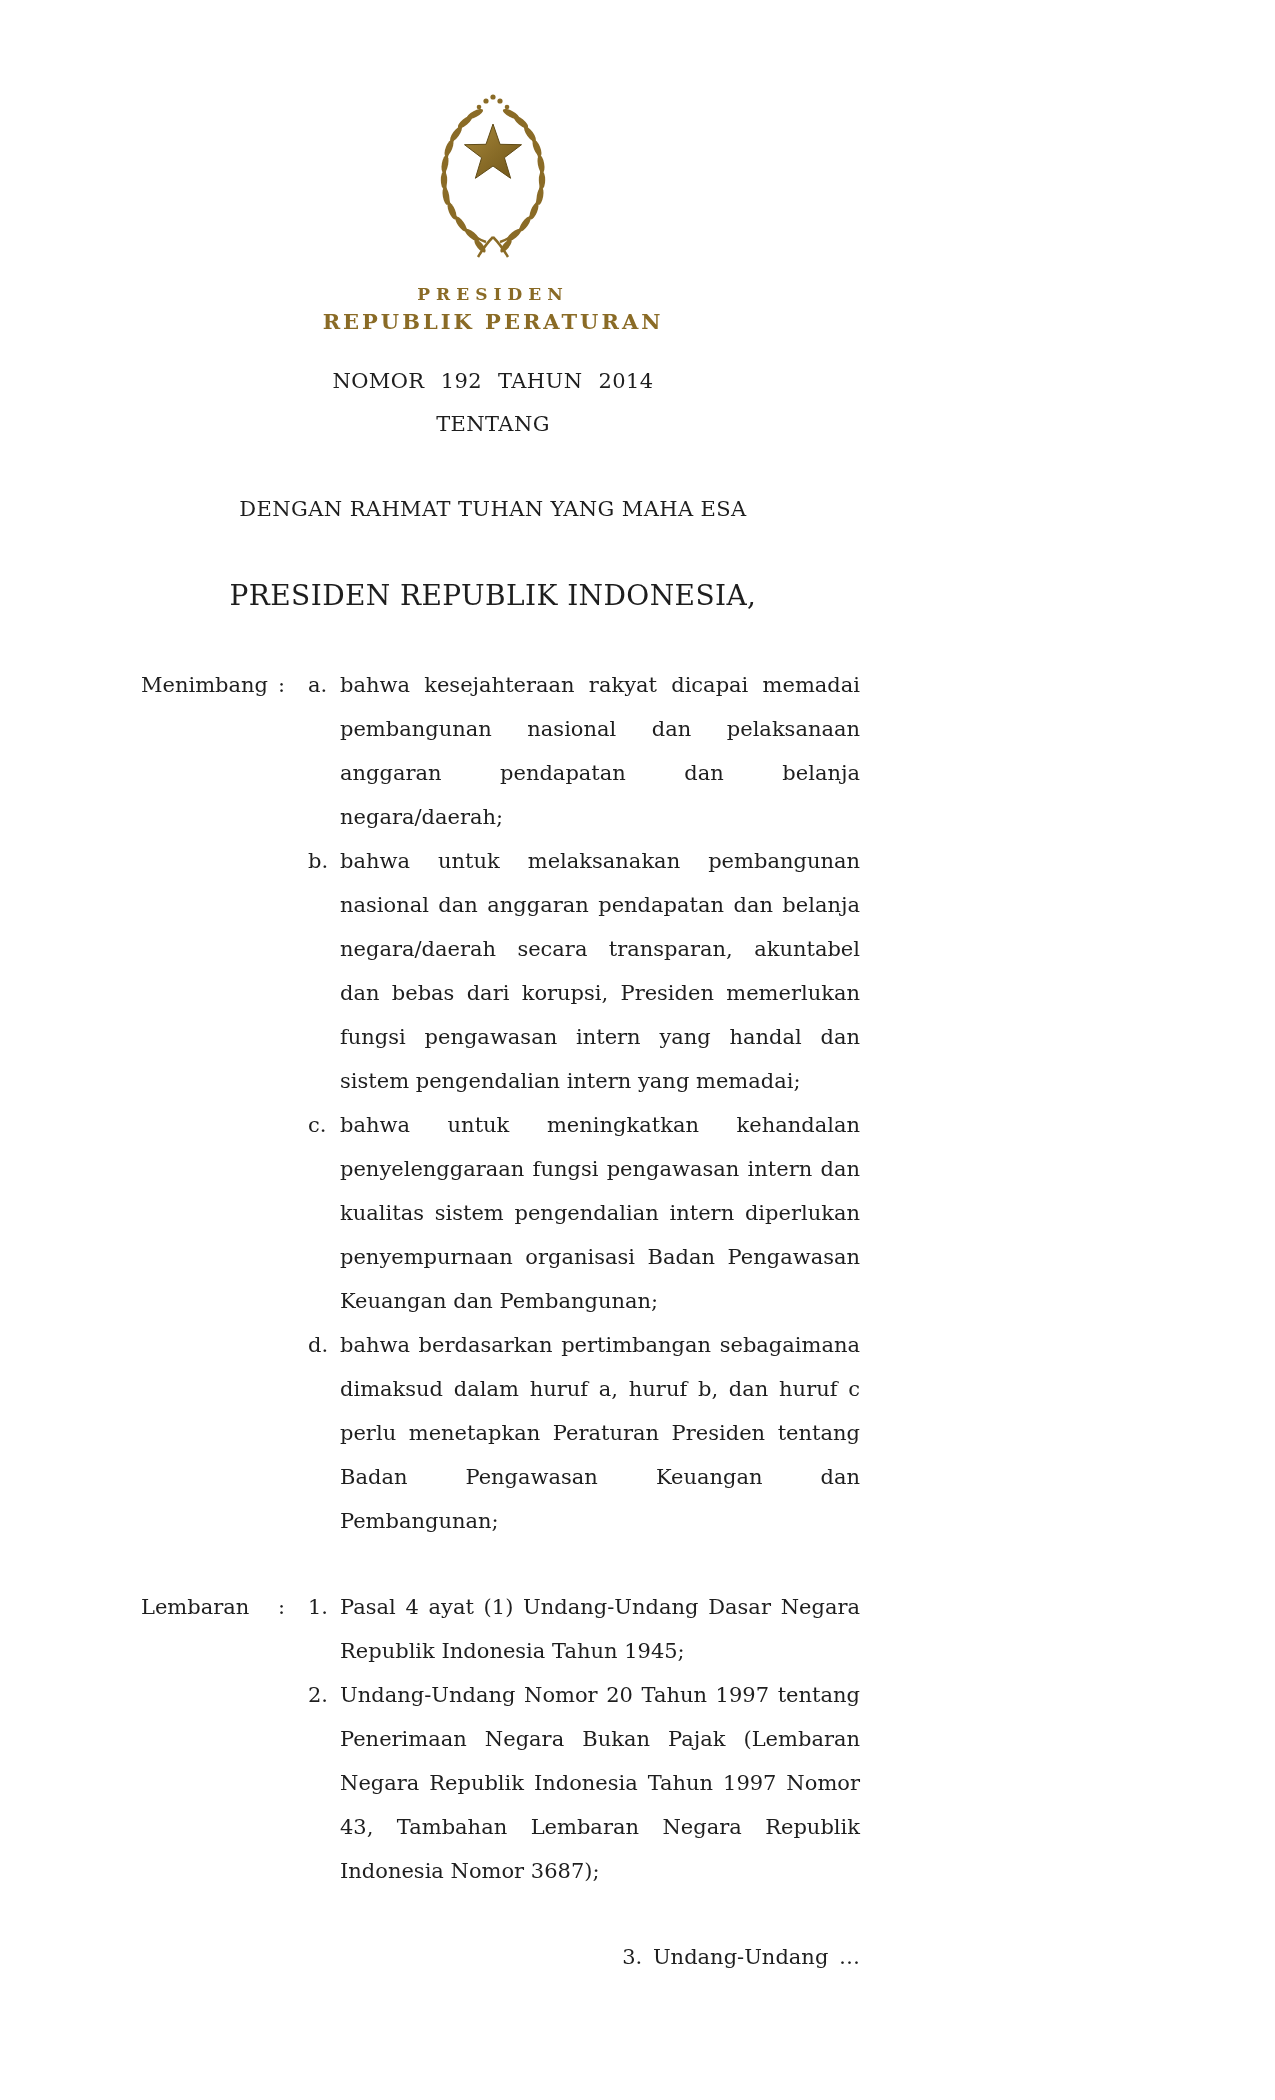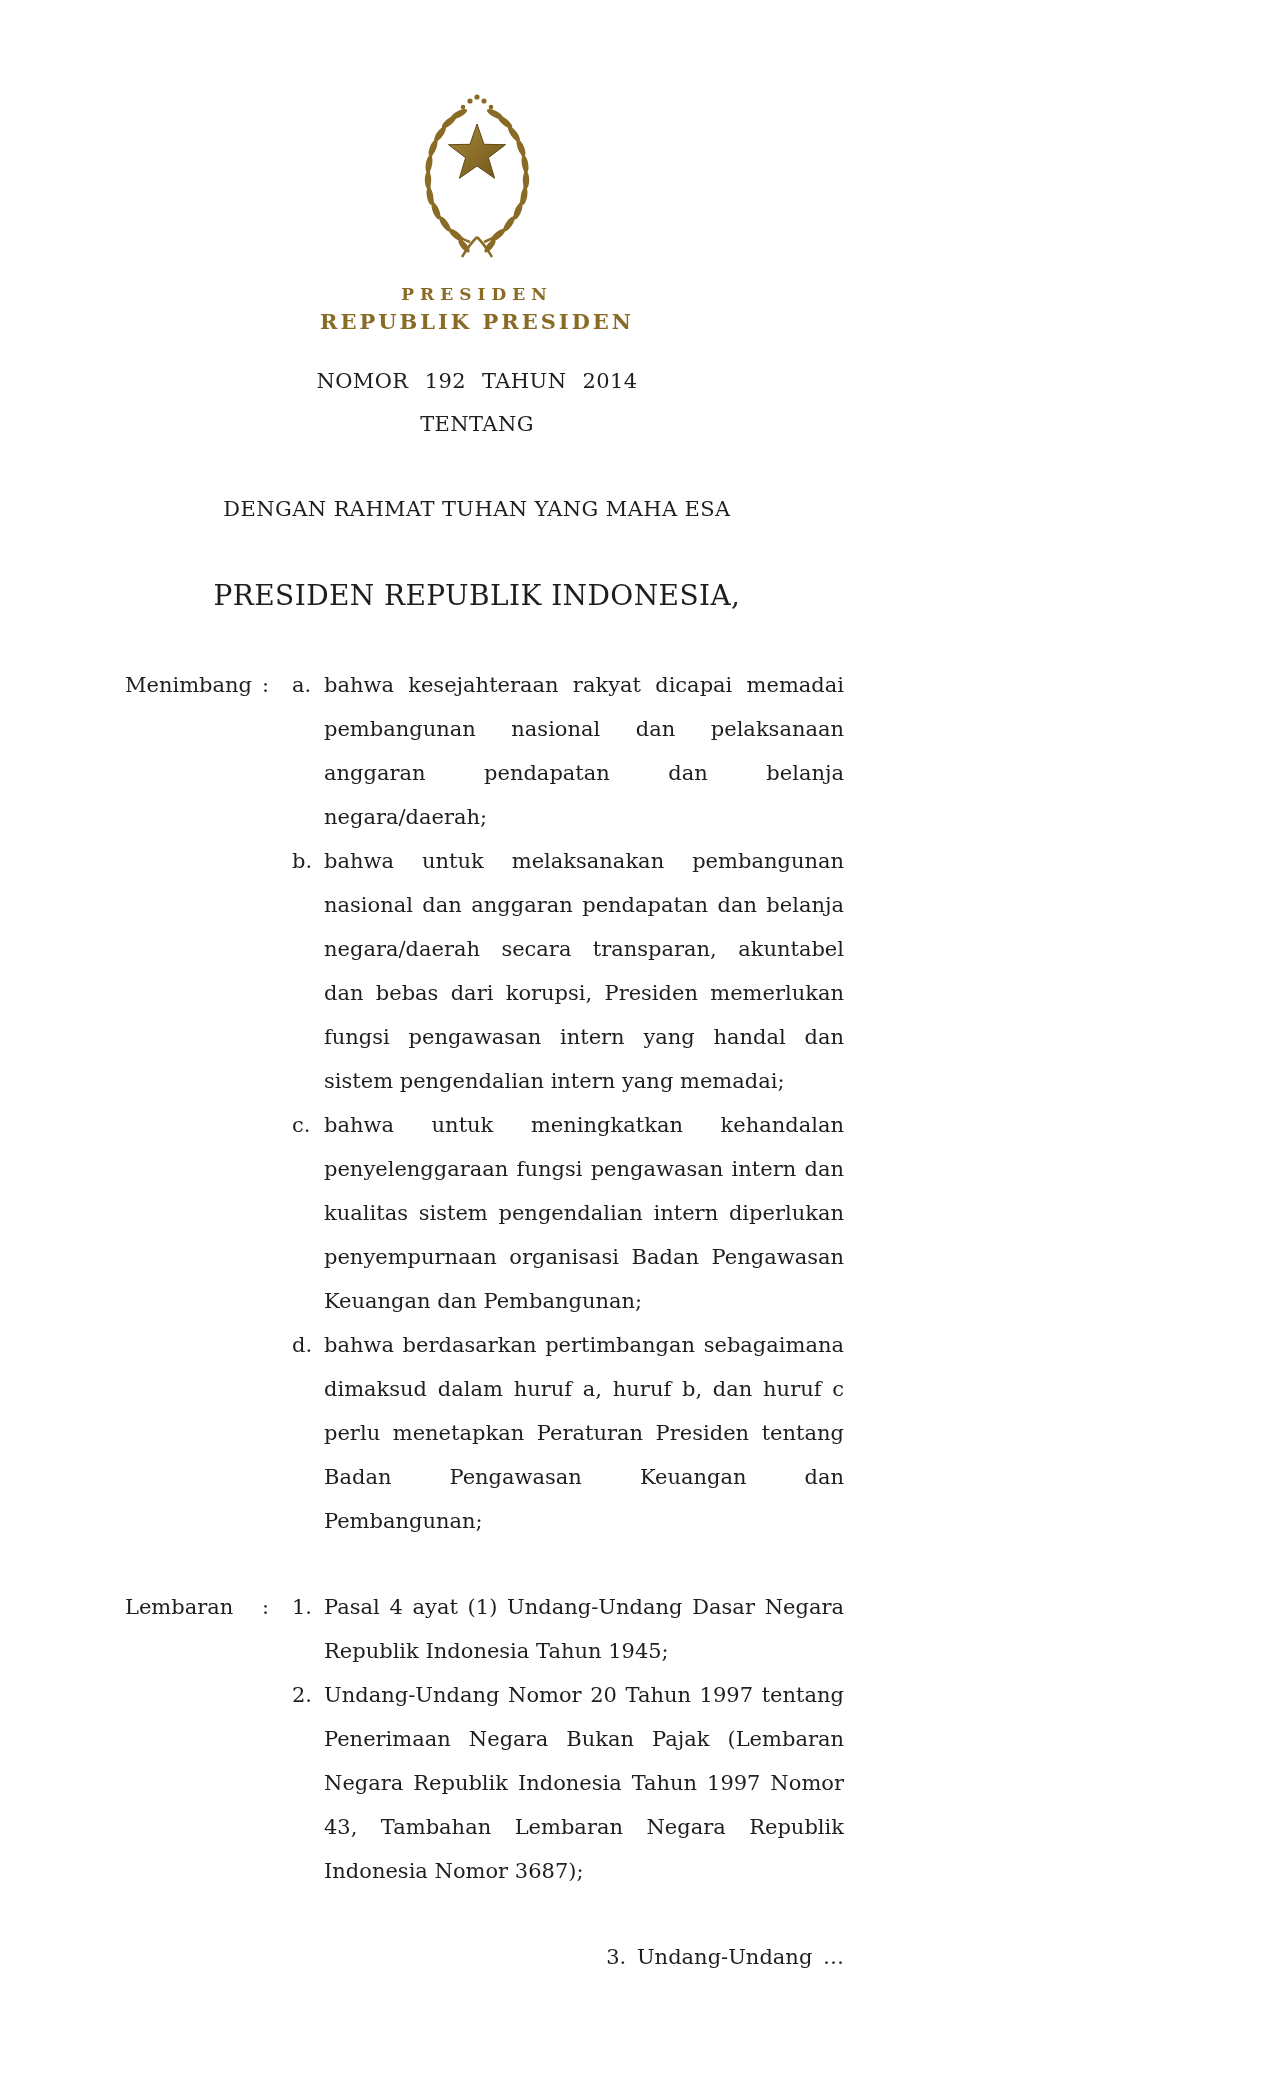--- a/index.html
+++ b/index.html
@@ -13,21 +13,21 @@
     overflow: hidden;
   }
   .page {
     position: relative;
     width: 1275px;
     height: 2100px;
     background: #ffffff;
   }
   .content {
     position: absolute;
-    left: 110px;
+    left: 126px;
     top: 0;
     width: 734px;
   }
 
   
   .letterhead { text-align: center; padding-top: 84px; }
   .emblem { display: inline-block; width: 130px; height: 180px; }
   .presiden-line {
     margin-top: 16px;
     color: #8a6b26;
@@ -152,21 +152,21 @@
           <circle cx="58" cy="17" r="2.6"></circle>
           <circle cx="65" cy="13" r="2.6"></circle>
           <circle cx="72" cy="17" r="2.6"></circle>
           <circle cx="51" cy="23" r="2.3"></circle>
           <circle cx="79" cy="23" r="2.3"></circle>
         </g>
 
         <polygon points="65,40 72,60.3 93.5,60.7 76.4,73.7 82.6,94.3 65,82 47.4,94.3 53.6,73.7 36.5,60.7 58,60.3" fill="url(#gold)" stroke="#5f4a16" stroke-width="1"></polygon>
       </svg>
       <div class="presiden-line">PRESIDEN</div>
-      <div class="republik-line">REPUBLIK PRESIDEN</div>
+      <div class="republik-line">REPUBLIK PERATURAN</div>
     </div>
 
     <div class="doc-title">
       <div class="spaced">NOMOR 192 TAHUN 2014</div>
       <div>TENTANG</div>
     </div>
 
     <div class="invocation">DENGAN RAHMAT TUHAN YANG MAHA ESA</div>
     <div class="issuer">PRESIDEN REPUBLIK INDONESIA,</div>
 

